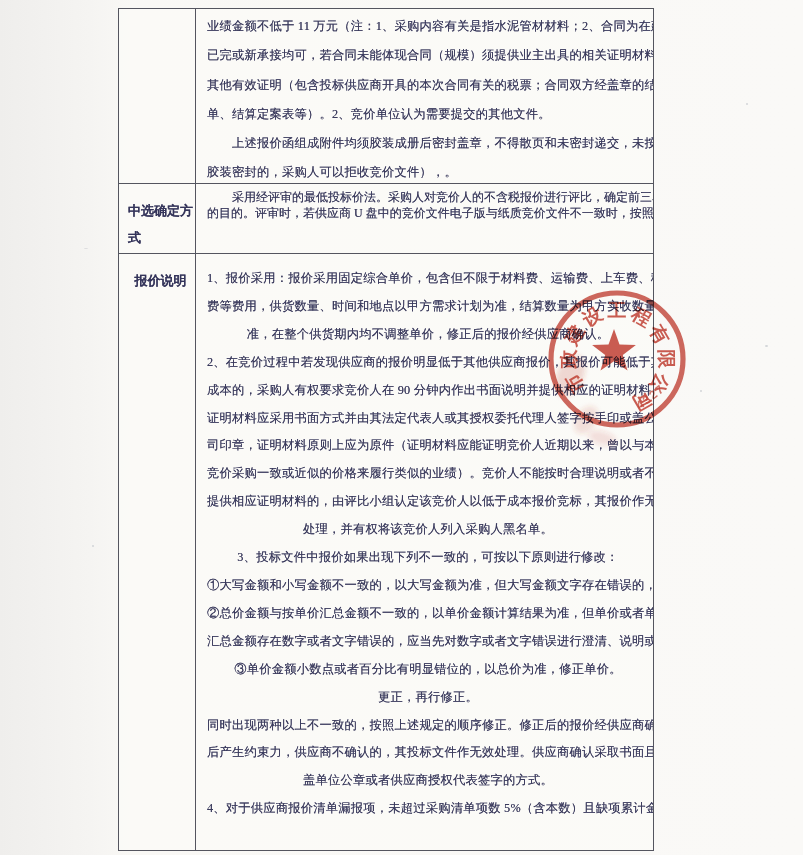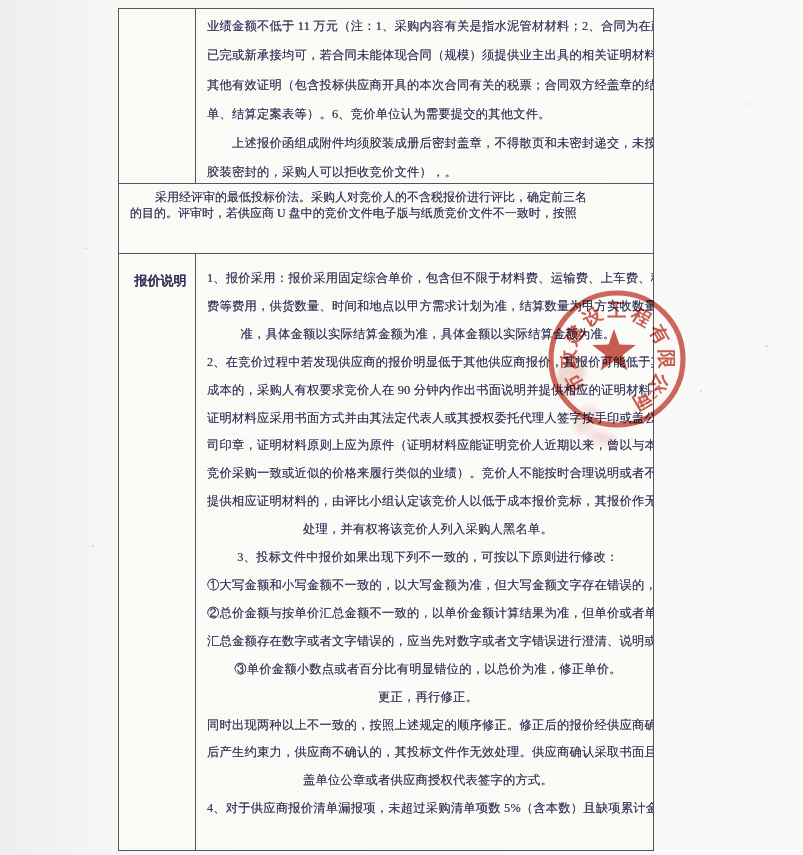--- a/index.html
+++ b/index.html
@@ -58,37 +58,38 @@
 
 <div class="page">
 
   <div class="doc-table">
       <div class="t-row r0">
         <div class="label-cell"></div>
         <div class="content-cell">
           <div class="line">业绩金额不低于 11 万元（注：1、采购内容有关是指水泥管材材料；2、合同为在建、</div>
           <div class="line">已完或新承接均可，若合同未能体现合同（规模）须提供业主出具的相关证明材料或</div>
           <div class="line">其他有效证明（包含投标供应商开具的本次合同有关的税票；合同双方经盖章的结算</div>
-          <div class="line">单、结算定案表等）。6、竞价单位认为需要提交的其他文件。</div>
+          <div class="line">单、结算定案表等）。2、竞价单位认为需要提交的其他文件。</div>
           <div class="line ind">上述报价函组成附件均须胶装成册后密封盖章，不得散页和未密封递交，未按要求</div>
           <div class="line">胶装密封的，采购人可以拒收竞价文件），。</div>
         </div>
       </div>
       <div class="t-row r1">
+        <div class="label-cell">中选确定方式</div>
         <div class="content-cell">
           <div class="line ind">采用经评审的最低投标价法。采购人对竞价人的不含税报价进行评比，确定前三名</div>
           <div class="line">的目的。评审时，若供应商 U 盘中的竞价文件电子版与纸质竞价文件不一致时，按照</div>
         </div>
       </div>
       <div class="t-row r2">
         <div class="label-cell">报价说明</div>
         <div class="content-cell">
           <div class="line">1、报价采用：报价采用固定综合单价，包含但不限于材料费、运输费、上车费、税</div>
           <div class="line">费等费用，供货数量、时间和地点以甲方需求计划为准，结算数量为甲方实收数量为</div>
-          <div class="line">准，具体金额以实际结算金额为准，具体金额以实际结算金额为准。</div>
+          <div class="line">准，在整个供货期内均不调整单价，修正后的报价经供应商确认。</div>
           <div class="line">2、在竞价过程中若发现供应商的报价明显低于其他供应商报价，其报价可能低于其</div>
           <div class="line">成本的，采购人有权要求竞价人在 90 分钟内作出书面说明并提供相应的证明材料，</div>
           <div class="line">证明材料应采用书面方式并由其法定代表人或其授权委托代理人签字按手印或盖公</div>
           <div class="line">司印章，证明材料原则上应为原件（证明材料应能证明竞价人近期以来，曾以与本次</div>
           <div class="line">竞价采购一致或近似的价格来履行类似的业绩）。竞价人不能按时合理说明或者不能</div>
           <div class="line">提供相应证明材料的，由评比小组认定该竞价人以低于成本报价竞标，其报价作无效</div>
           <div class="line">处理，并有权将该竞价人列入采购人黑名单。</div>
           <div class="line">3、投标文件中报价如果出现下列不一致的，可按以下原则进行修改：</div>
           <div class="line">①大写金额和小写金额不一致的，以大写金额为准，但大写金额文字存在错误的，应</div>
           <div class="line">②总价金额与按单价汇总金额不一致的，以单价金额计算结果为准，但单价或者单价</div>

